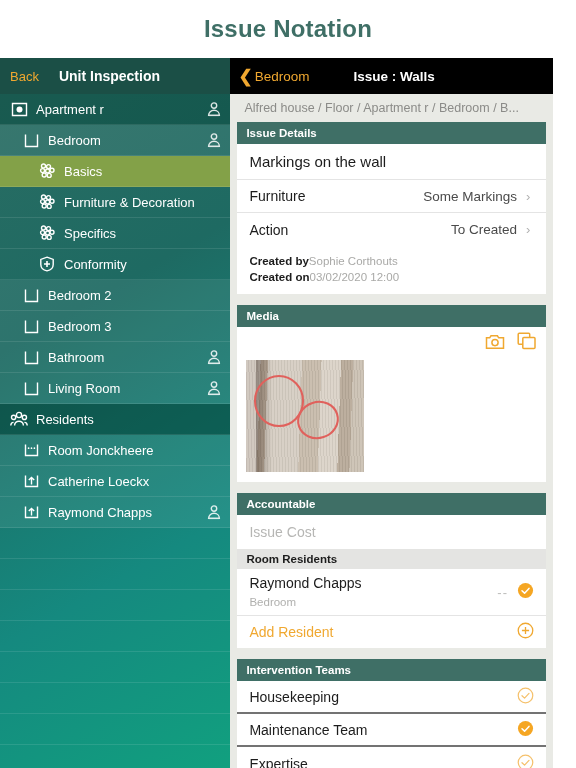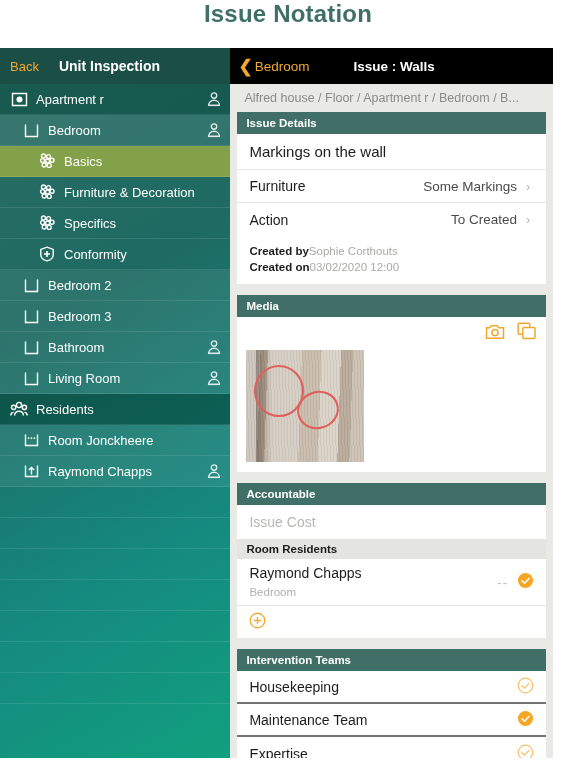--- a/index.html
+++ b/index.html
@@ -6,22 +6,22 @@
   html,body { width:576px; height:768px; }
   body {
     font-family:"Liberation Sans", sans-serif;
     background:#ffffff;
     overflow:hidden;
     -webkit-font-smoothing:antialiased;
   }
 
   
   #app-title {
-    height:48px;
-    display:flex; justify-content:center;
+    height:58px;
+    display:flex; align-items:center; justify-content:center;
     background:#ffffff;
   }
   #app-title .t {
     font-size:24px; font-weight:bold; color:#3f6f66; letter-spacing:.2px;
   }
 
   
   #split { display:flex; height:710px; width:553px; }
 
   
@@ -299,20 +299,29 @@
         <div class="row lvl1">
           <span class="ico">
             <svg width="15" height="14" viewBox="0 0 15 14" fill="none" stroke="#ffffff" stroke-width="1.4">
               <path d="M1.5 1.5v11h12v-11"></path>
               <circle cx="4.6" cy="5.2" r=".85" fill="#fff" stroke="none"></circle>
               <circle cx="7.5" cy="5.2" r=".85" fill="#fff" stroke="none"></circle>
               <circle cx="10.4" cy="5.2" r=".85" fill="#fff" stroke="none"></circle>
             </svg>
           </span>
           <span class="lbl">Room Jonckheere</span>
+        </div>
+        <div class="row lvl1">
+          <span class="ico">
+            <svg width="15" height="14" viewBox="0 0 15 14" fill="none" stroke="#ffffff" stroke-width="1.4">
+              <path d="M1.5 1.5v11h12v-11"></path>
+              <path d="M7.5 10.6V3.6M4.8 6.1 7.5 3.4l2.7 2.7"></path>
+            </svg>
+          </span>
+          <span class="lbl">Catherine Loeckx</span>
         </div>
         <div class="row lvl1">
           <span class="ico">
             <svg width="15" height="14" viewBox="0 0 15 14" fill="none" stroke="#ffffff" stroke-width="1.4">
               <path d="M1.5 1.5v11h12v-11"></path>
               <path d="M7.5 10.6V3.6M4.8 6.1 7.5 3.4l2.7 2.7"></path>
             </svg>
           </span>
           <span class="lbl">Raymond Chapps</span>
           <span class="person"><svg width="16" height="16" viewBox="0 0 16 16" fill="none" stroke="#ffffff" stroke-width="1.4">
@@ -410,20 +419,21 @@
               <div class="res-li">
                 <span class="nm"><span class="n1">Raymond Chapps</span><br><span class="n2">Bedroom</span></span>
                 <span class="dash">--</span>
                 <span><svg class="ic" viewBox="0 0 18 18">
                     <circle cx="9" cy="9" r="8" fill="#f5a623"></circle>
                     <path d="M5.3 9.2 8 11.8l4.7-5" fill="none" stroke="#fff" stroke-width="1.6" stroke-linecap="round" stroke-linejoin="round"></path>
                   </svg></span>
               </div>
             </div>
           <div class="add-li">
+            <span class="al">Add Resident</span>
             <span>
               <svg class="ic" viewBox="0 0 18 18" fill="none" stroke="#f0a830" stroke-width="1.4">
                 <circle cx="9" cy="9" r="7.7"></circle>
                   <path d="M9 5.2v7.6M5.2 9h7.6"></path>
               </svg>
             </span>
           </div>
         </div>
       </div>
 

